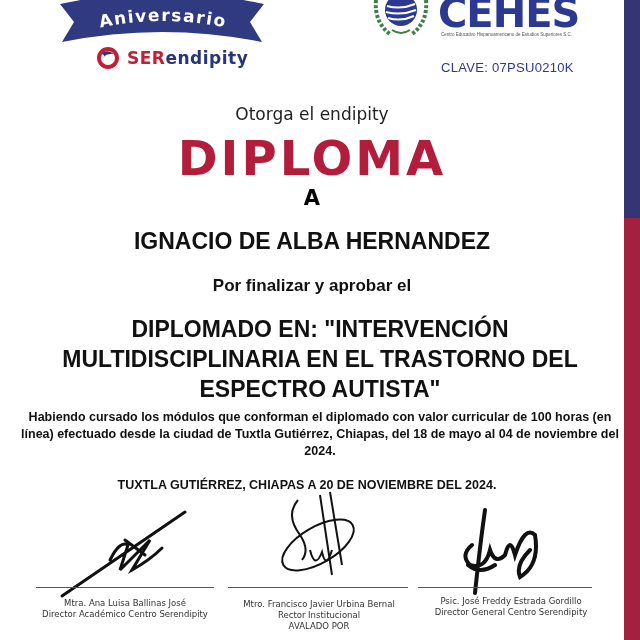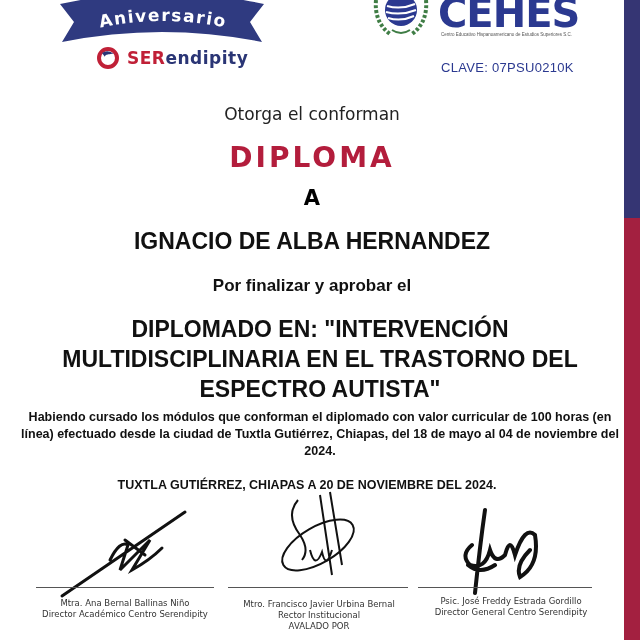--- a/index.html
+++ b/index.html
@@ -17,21 +17,21 @@
   .ser-text .endip { color:#2a3575; }
 
   
   .cehes-emblem { left:370px; top:0; width:62px; height:38px; }
   .cehes-title { left:438px; top:-10px; font-family:"DejaVu Sans", sans-serif; font-weight:bold; font-size:40px; color:#2b3990; letter-spacing:-1px; line-height:46px; }
   .cehes-sub { left:441px; top:32px; font-size:4.5px; color:#555; white-space:nowrap; }
   .cehes-clave { left:441px; top:36px; font-size:13px; color:#2b3990; white-space:nowrap; letter-spacing:0.3px;margin-top:24px; }
 
   .center { left:0; width:624px; text-align:center; }
   .otorga { top:104px; font-family:"DejaVu Sans", sans-serif; font-size:17px; color:#222; }
-  .diploma { top:134px; font-family:"DejaVu Sans", sans-serif; font-weight:bold; font-size:28px; color:#b31d3c; letter-spacing:3px; line-height:48px; }
+  .diploma { top:134px; font-family:"DejaVu Sans", sans-serif; font-weight:bold; font-size:48px; color:#b31d3c; letter-spacing:3px; line-height:48px; }
   .a-letter { top:186px; font-family:"DejaVu Sans", sans-serif; font-weight:bold; font-size:21px; color:#000; }
   .name { top:228px; font-family:"Liberation Sans", sans-serif; font-weight:bold; font-size:23px; color:#111; }
   .por { top:276px; font-weight:bold; font-size:17px; color:#111; }
   .course { top:314px; font-weight:bold; font-size:23px; line-height:30px; color:#111; left:60px; width:520px; }
   .body-text { top:409px; left:4px; width:632px; text-align:center; font-weight:bold; font-size:12.5px; line-height:17px; color:#111; }
   .place-date { top:478px; font-weight:bold; font-size:12.5px; color:#111; left:0; width:614px; }
 
   .sig-line { height:1px; background:#555; top:587px; }
   .sig-name { font-family:"DejaVu Sans", sans-serif; font-size:8.5px; color:#333; text-align:center; line-height:11px; }
   .sig-svg { position:absolute; }
@@ -70,21 +70,21 @@
     <path d="M17,6 Q31,10 45,4" stroke="#fff" stroke-width="2" fill="none"></path>
     <path d="M16,12 Q31,16 46,10" stroke="#fff" stroke-width="2" fill="none"></path>
     <path d="M18,18 Q31,22 44,16" stroke="#fff" stroke-width="2" fill="none"></path>
     <path d="M22,30 Q31,36 40,30" stroke="#3f7d45" stroke-width="2" fill="none"></path>
   </svg>
 </div>
 <div class="abs cehes-title">CEHES</div>
 <div class="abs cehes-sub">Centro Educativo Hispanoamericano de Estudios Superiores S.C.</div>
 <div class="abs cehes-clave">CLAVE: 07PSU0210K</div>
 
-<div class="abs center otorga">Otorga el conforman</div>
+<div class="abs center otorga">Otorga el endipity</div>
 <div class="abs center diploma">DIPLOMA</div>
 <div class="abs center a-letter">A</div>
 <div class="abs center name">IGNACIO DE ALBA HERNANDEZ</div>
 <div class="abs center por">Por finalizar y aprobar el</div>
 
 <div class="abs course" style="text-align:center;">
   <div>DIPLOMADO EN: "INTERVENCIÓN</div>
   <div>MULTIDISCIPLINARIA EN EL TRASTORNO DEL</div>
   <div>ESPECTRO AUTISTA"</div>
 </div>
@@ -106,21 +106,21 @@
 </svg>
 <svg class="sig-svg" style="left:460px;top:505px;" width="95" height="90" viewBox="0 0 95 90">
   <path d="M25,5 Q20,40 15,88 M12,40 Q0,50 10,60 Q25,65 30,45 Q35,60 45,50 Q50,30 55,50 Q65,20 75,30 Q80,60 60,72 Q55,60 70,45 M8,60 Q20,70 35,60" fill="none" stroke="#111" stroke-width="4" stroke-linecap="round"></path>
 </svg>
 
 <div class="abs sig-line" style="left:36px;width:178px;"></div>
 <div class="abs sig-line" style="left:228px;width:180px;"></div>
 <div class="abs sig-line" style="left:418px;width:174px;"></div>
 
 <div class="abs sig-name" style="left:20px;width:210px;top:598px;">
-  <div>Mtra. Ana Bernal Ballinas Niño</div>
+  <div>Mtra. Ana Luisa Ballinas José</div>
   <div>Director Académico Centro Serendipity</div>
 </div>
 <div class="abs sig-name" style="left:214px;width:210px;top:599px;">
   <div>Mtro. Francisco Javier Urbina Bernal</div>
   <div>Rector Institucional</div>
   <div>AVALADO POR</div>
 </div>
 <div class="abs sig-name" style="left:405px;width:212px;top:596px;">
   <div>Psic. José Freddy Estrada Gordillo</div>
   <div>Director General Centro Serendipity</div>

